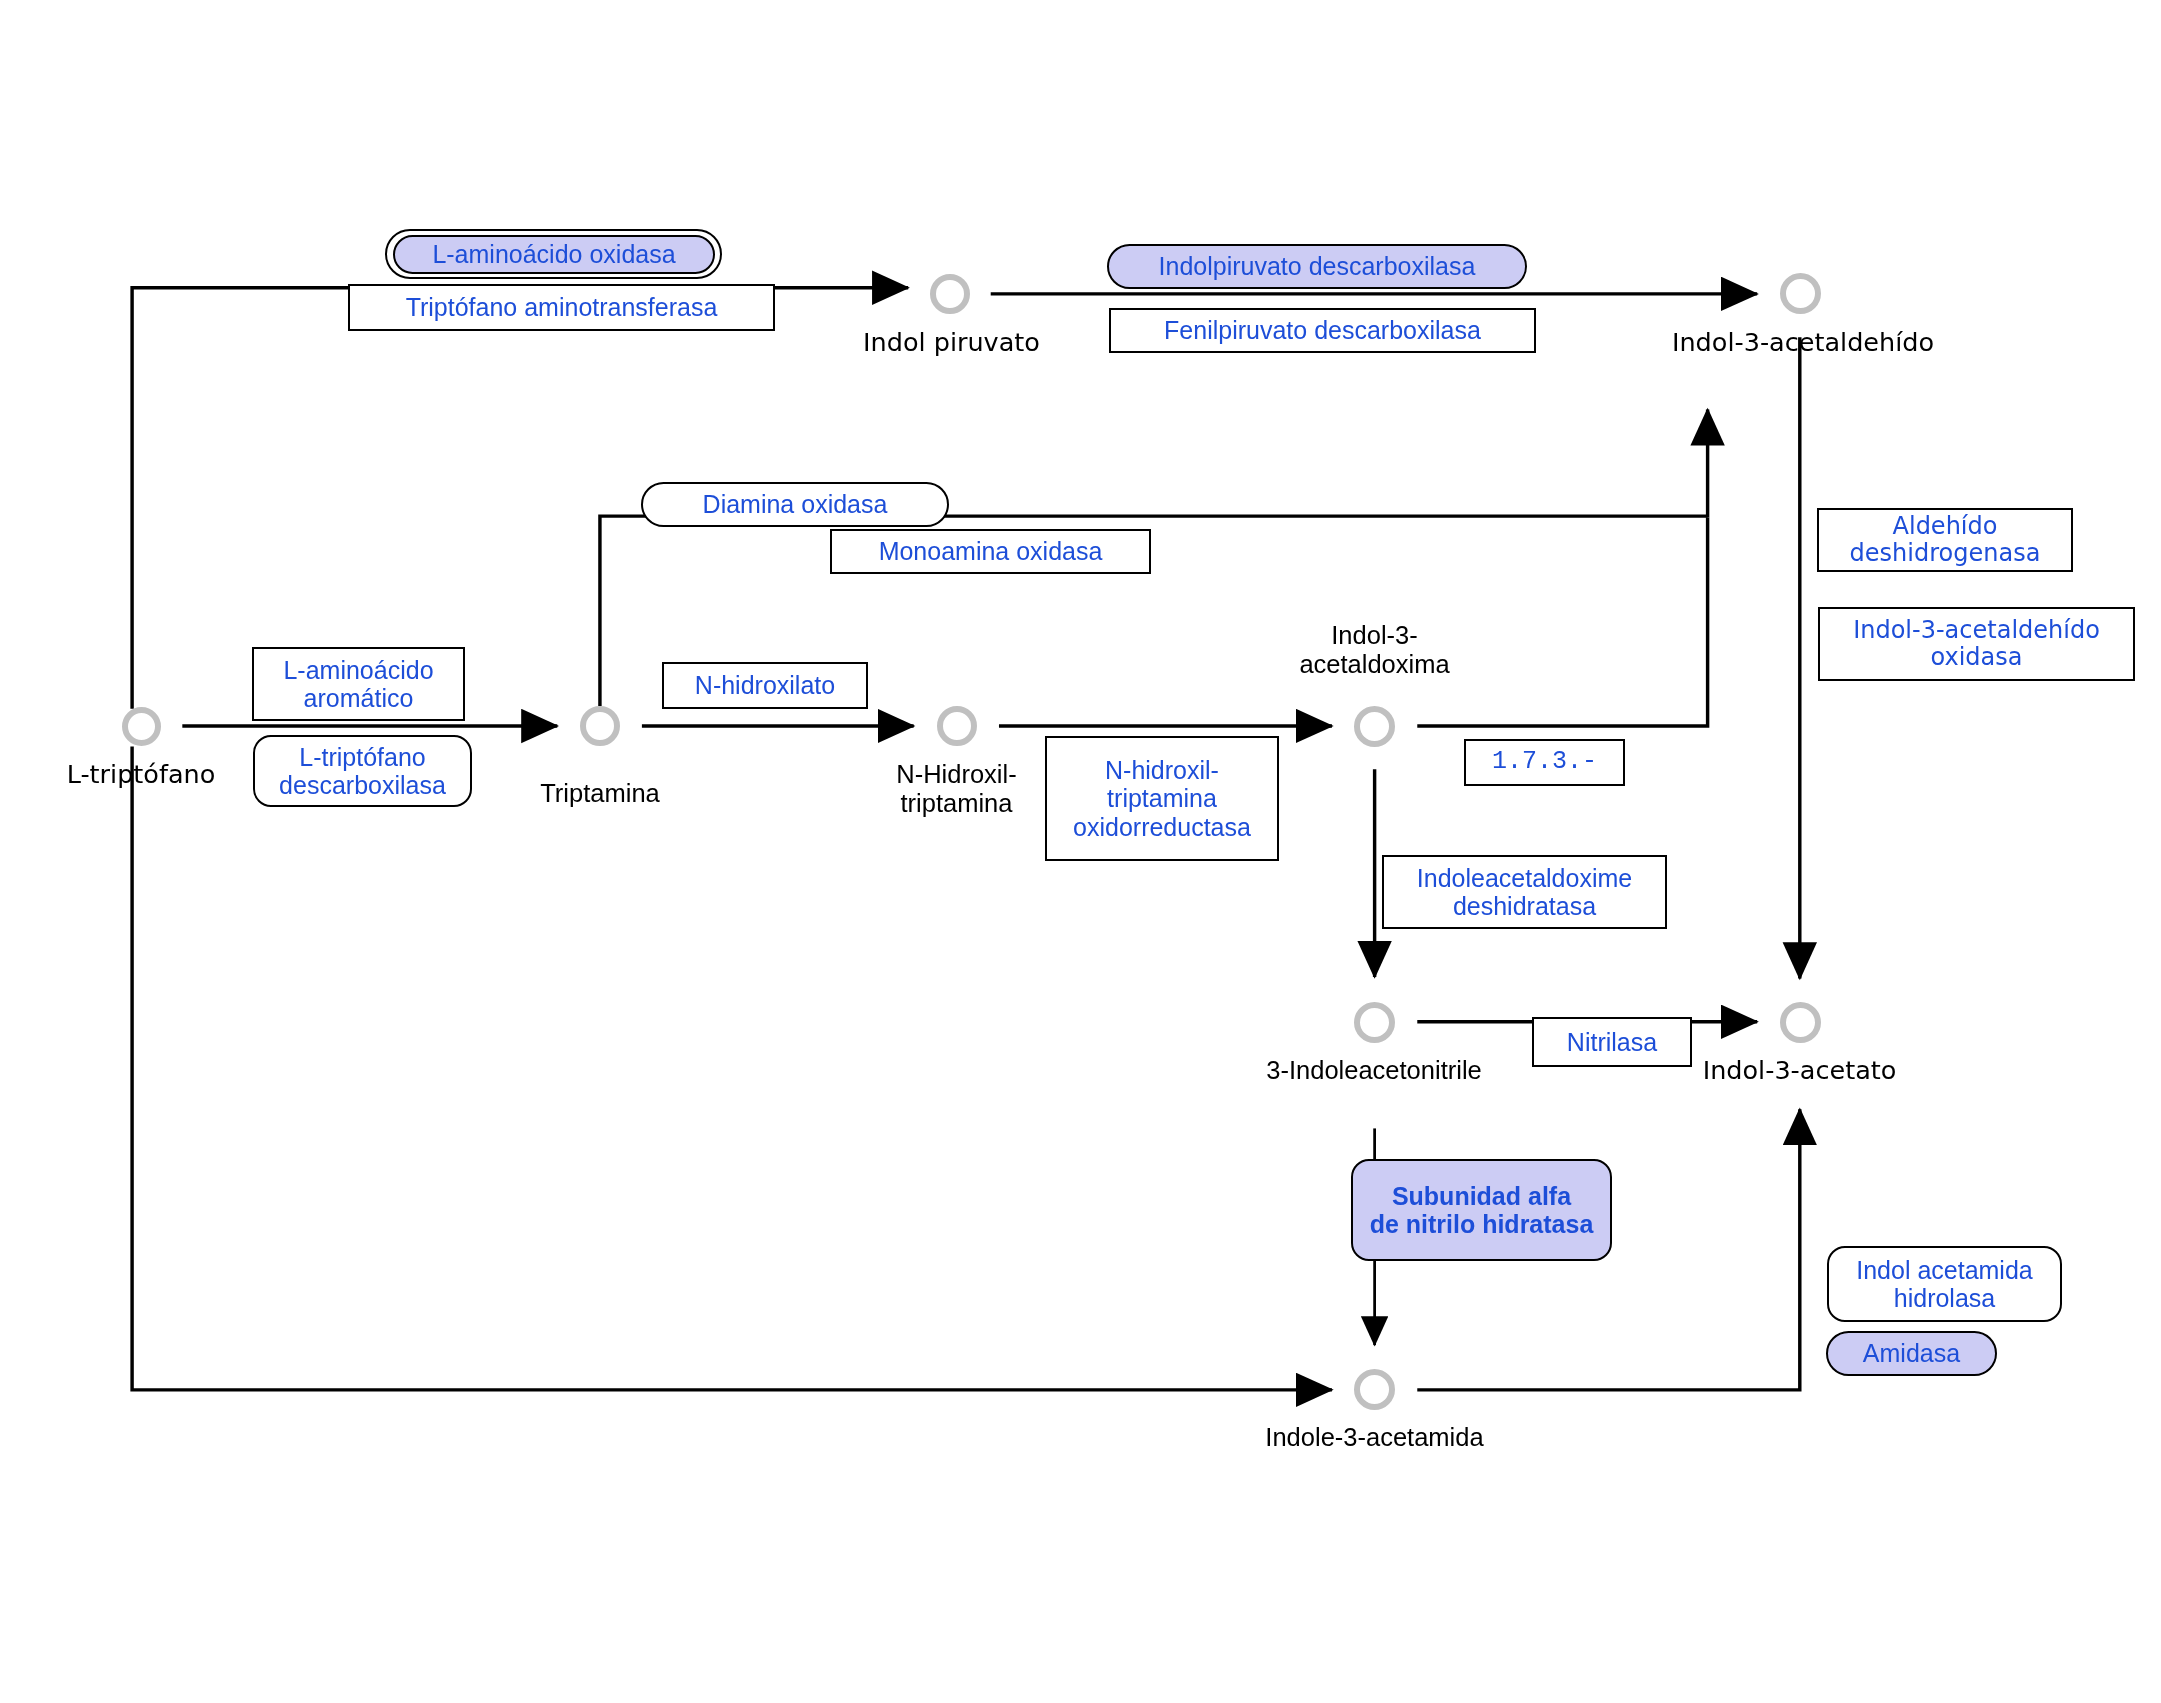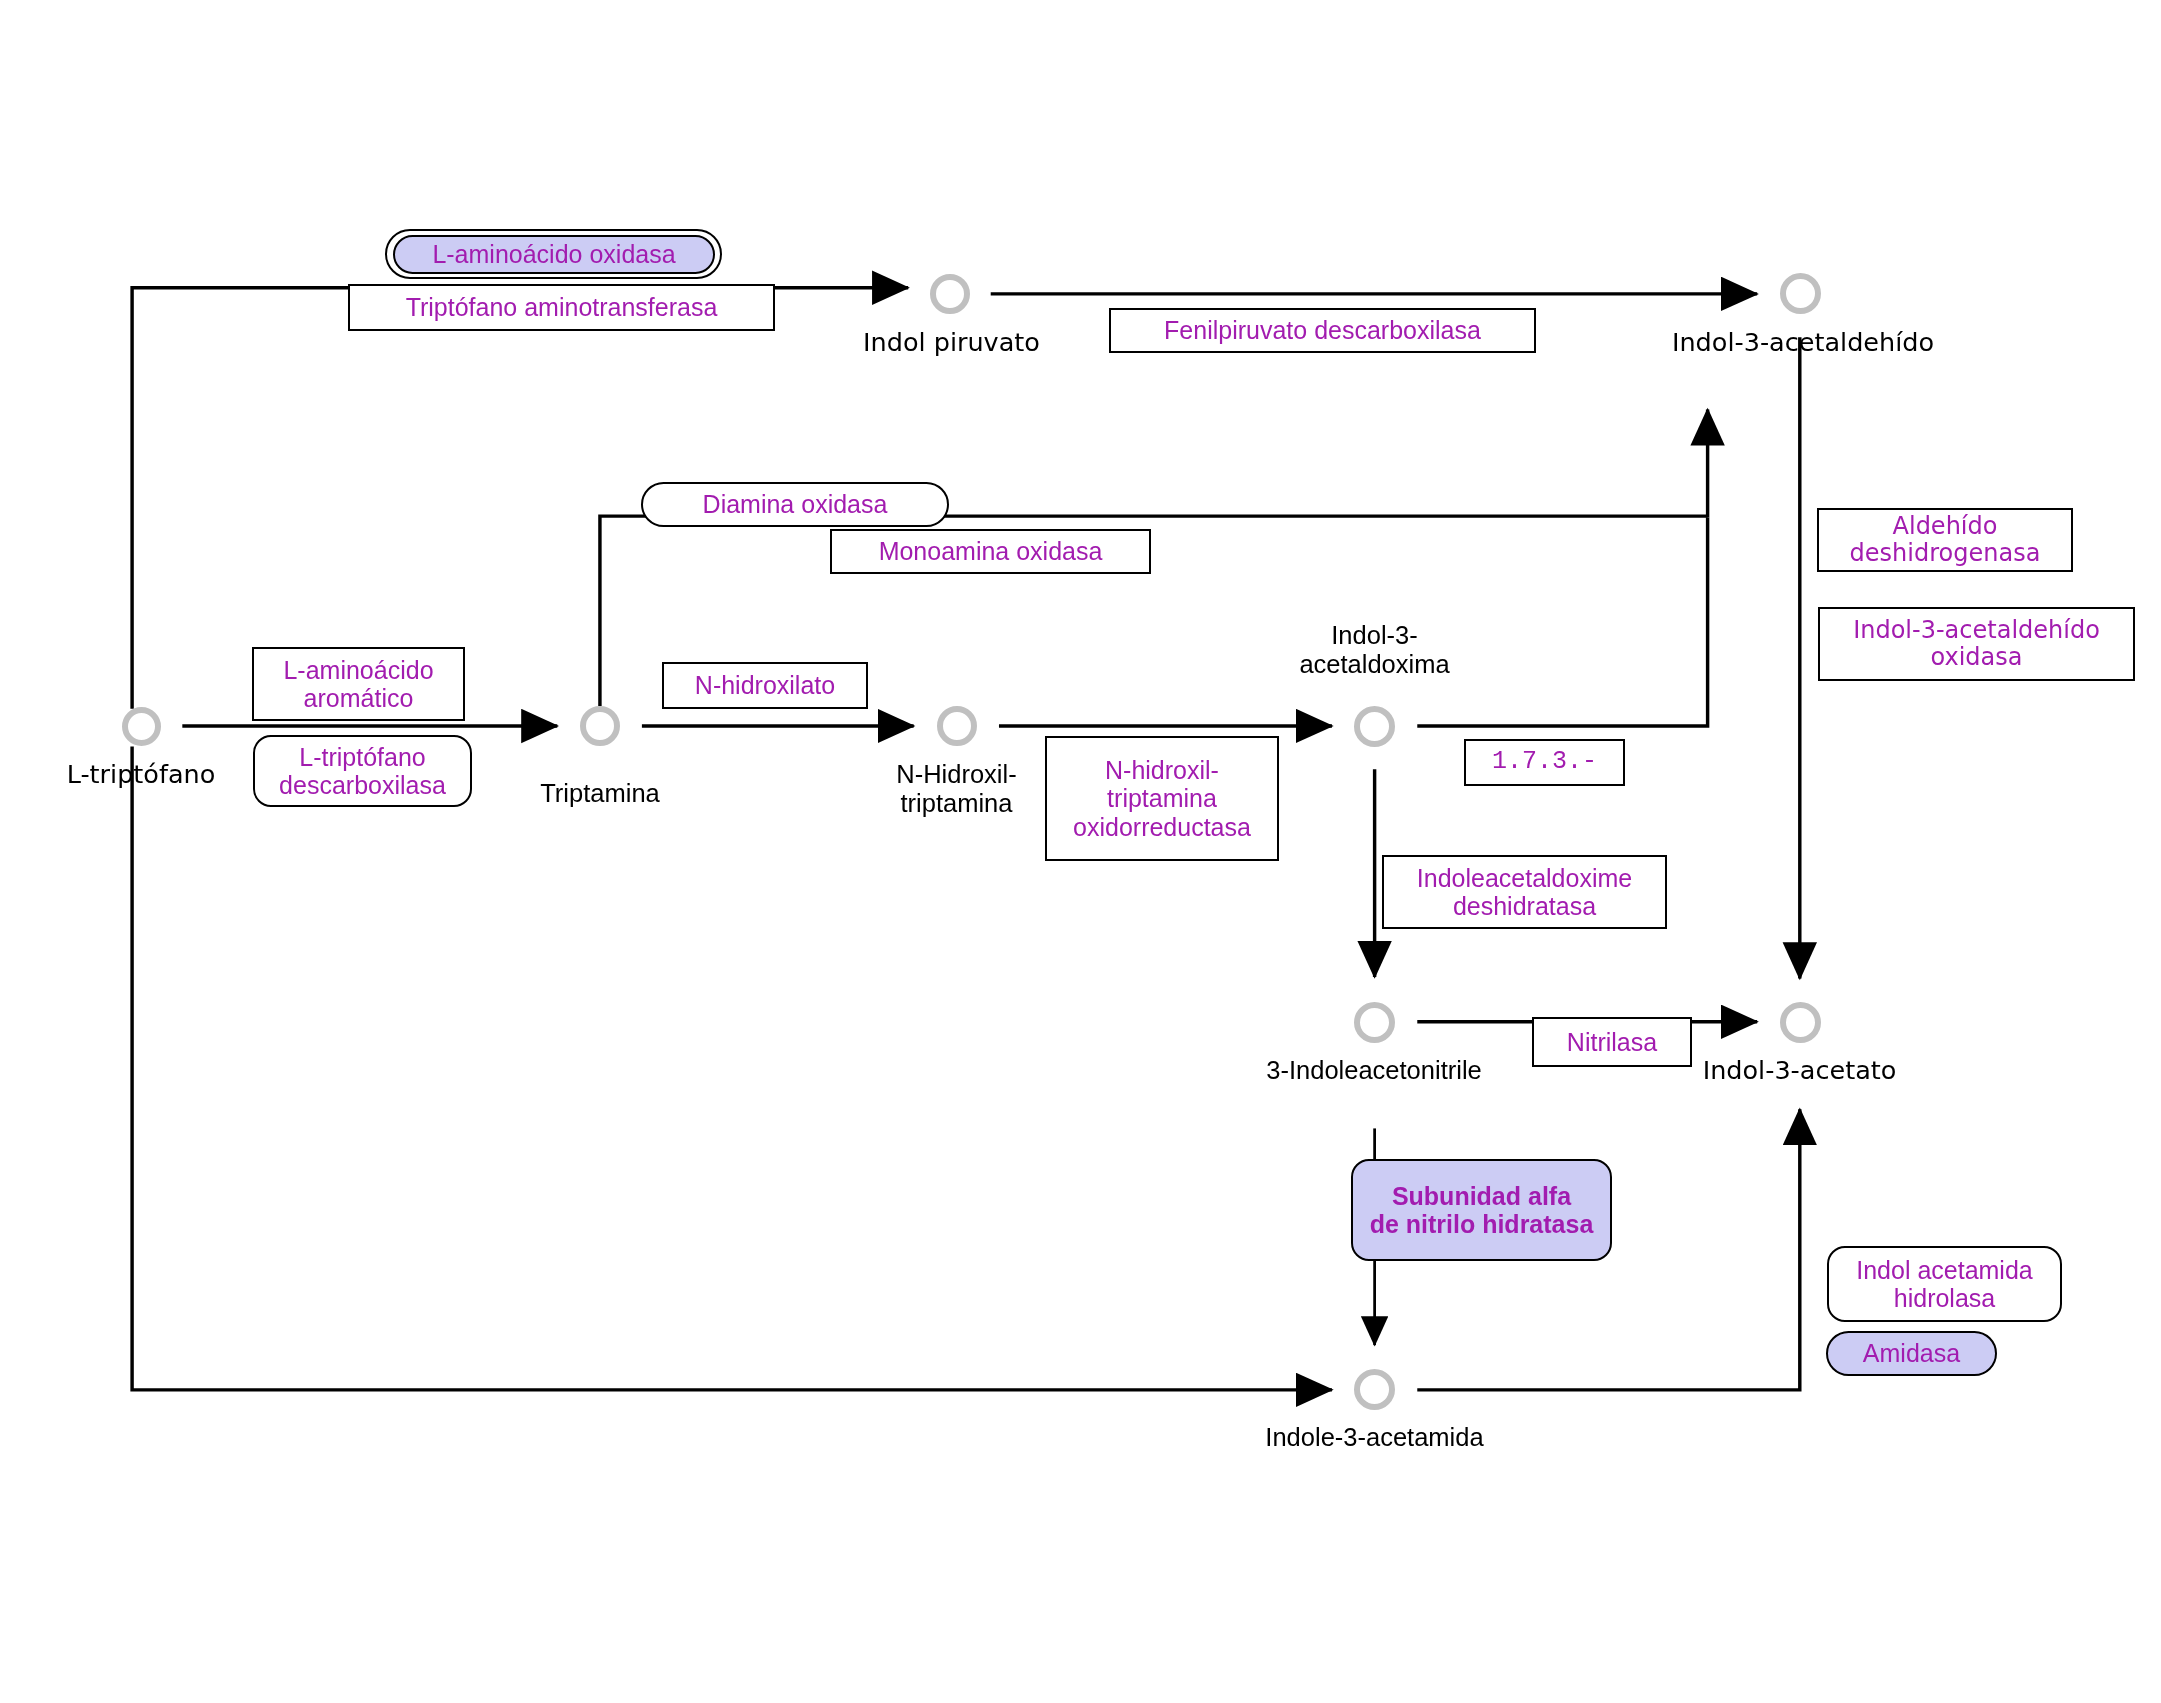--- a/index.html
+++ b/index.html
@@ -13,21 +13,21 @@
         background:#ffffff;box-sizing:border-box;}
 
   
   .mlabel{position:absolute;font-size:25.5px;color:#000;line-height:1.12;
           white-space:pre;text-align:center;font-family:"DejaVu Sans",sans-serif;}
   .mlabel.cond{font-family:"Liberation Sans",sans-serif;}
 
   
   .ebox{position:absolute;box-sizing:border-box;background:#ffffff;
         border:2.1px solid #000;display:flex;align-items:center;
-        justify-content:center;text-align:center;color:#a21caf;
+        justify-content:center;text-align:center;color:#1d4ed8;
         font-size:25px;line-height:1.13;white-space:pre;
         font-family:"Liberation Sans",sans-serif;}
   .ebox.rect{border-radius:0;}
   .ebox.round{border-radius:687px;}
   .ebox.soft{border-radius:18px;}
   .ebox.purple{background:#ccccf4;}
   .ebox.dejavu{font-family:"DejaVu Sans",sans-serif;font-size:24px;}
   .ebox.dbl{border-radius:687px;}
   .dblwrap{position:absolute;box-sizing:border-box;border:2.1px solid #000;
            border-radius:687px;background:#fff;}
@@ -102,20 +102,21 @@
 
   <div class="node" style="left:1354px;top:1369px;width:41px;height:41px;"></div>
   <div class="mlabel cond" style="left:1244px;top:1423px;width:261px;">Indole-3-acetamida</div>
 
   <div class="dblwrap" style="left:385px;top:229px;width:337px;height:50px;"></div>
   <div class="ebox dbl purple" style="left:393px;top:235px;width:322px;height:39px;">L-aminoácido oxidasa</div>
 
   <div class="ebox rect" style="left:348px;top:284px;width:427px;height:47px;">Triptófano aminotransferasa</div>
 
 
+  <div class="ebox round purple" style="left:1107px;top:244px;width:420px;height:45px;">Indolpiruvato descarboxilasa</div>
 
   <div class="ebox rect" style="left:1109px;top:308px;width:427px;height:45px;">Fenilpiruvato descarboxilasa</div>
 
   <div class="ebox round" style="left:641px;top:482px;width:308px;height:45px;">Diamina oxidasa</div>
 
   <div class="ebox rect" style="left:830px;top:529px;width:321px;height:45px;">Monoamina oxidasa</div>
 
   <div class="ebox rect" style="left:252px;top:647px;width:213px;height:74px;">L-aminoácido
 aromático</div>
 

